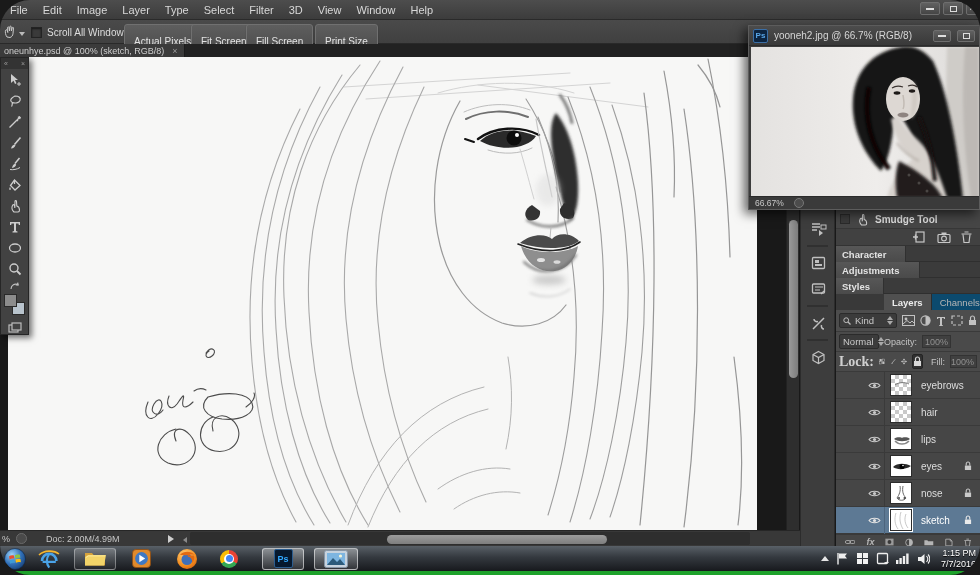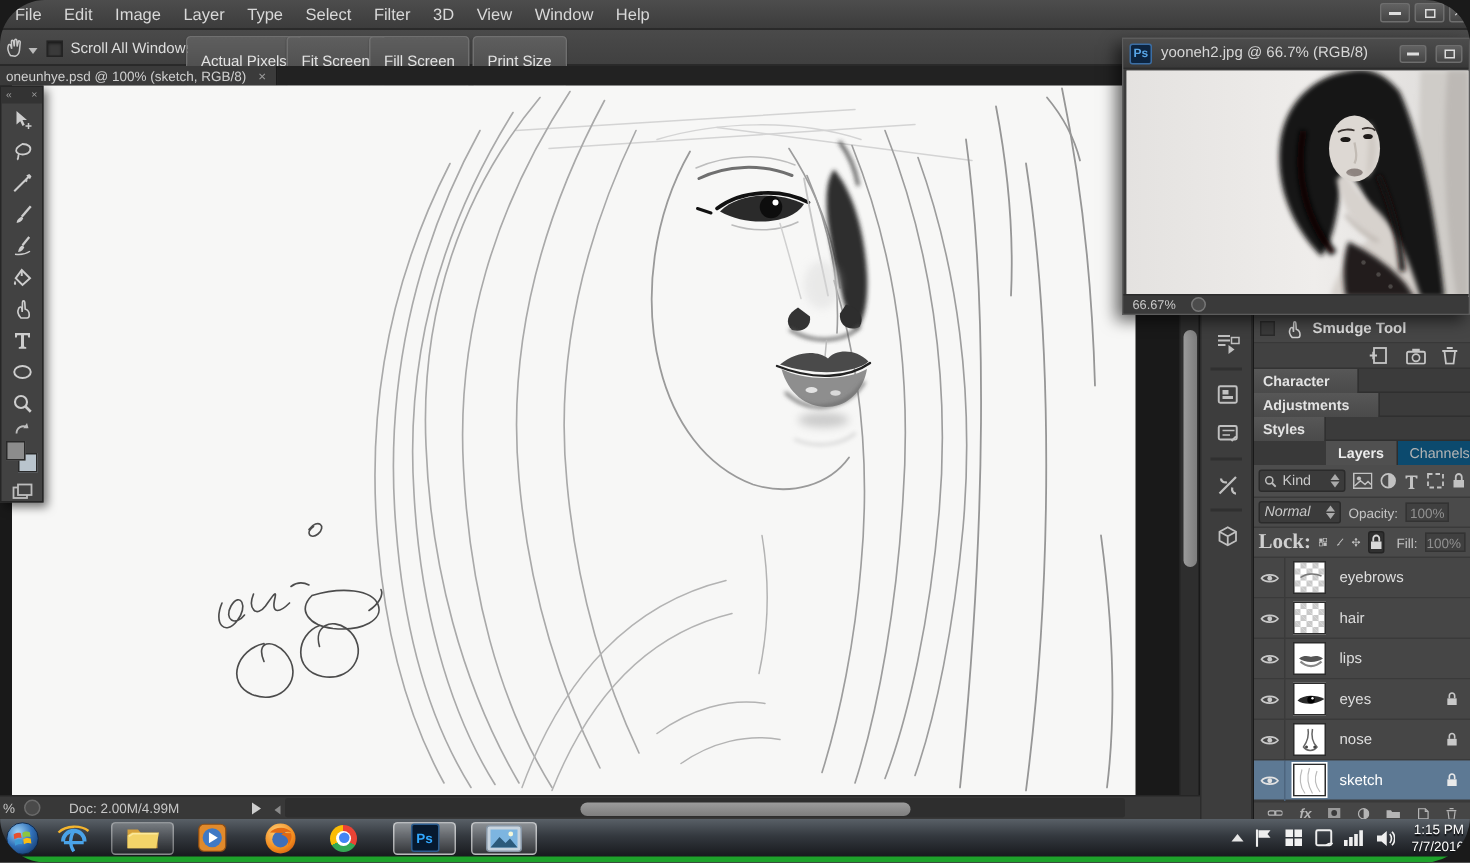--- a/index.html
+++ b/index.html
@@ -95,21 +95,21 @@
     display:flex; align-items:center; gap:5px; padding:0 3px; }
   .combo { height:15px; background:#3b3b3b; border:1px solid #2b2b2b; border-radius:2px;
     display:flex; align-items:center; gap:4px; padding:0 3px; color:#c9c9c9; font-size:9.5px; }
   .updn { display:flex; flex-direction:column; gap:1px; margin-left:auto; }
   .updn i { width:0; height:0; border-left:3px solid transparent; border-right:3px solid transparent; }
   .updn .u { border-bottom:4px solid #aaa; } .updn .d { border-top:4px solid #aaa; }
   .valbox { height:13px; min-width:27px; background:#404040; border:1px solid #333;
     color:#909090; font-size:9px; display:flex; align-items:center; justify-content:flex-end; padding:0 2px; }
   .lockchip { width:17px; height:15px; background:#303030; border:1px solid #242424;
     border-radius:2px; display:flex; align-items:center; justify-content:center; }
-  .lrow { height:27px; display:flex; align-items:center; border-bottom:1px solid #3a3a3a; background:#464646; }
+  .lrow { height:27px; display:flex; align-items:center; border-bottom:1px solid #3a3a3a; background:#464646;padding-left:28px; }
   .lrow.sel { background:#5d7994; }
   .eyecell { width:21px; height:27px; border-right:1px solid #3a3a3a;
     display:flex; align-items:center; justify-content:center; }
   .thumb { width:22px; height:22px; margin-left:5px; border:1px solid #2c2c2c; background:#fff; overflow:hidden; }
   .thumb.checker { background-color:#fff;
     background-image:linear-gradient(45deg,#c9c9c9 25%,transparent 25%,transparent 75%,#c9c9c9 75%),
       linear-gradient(45deg,#c9c9c9 25%,transparent 25%,transparent 75%,#c9c9c9 75%);
     background-size:8px 8px; background-position:0 0,4px 4px; }
   .thumb.selth { outline:1px solid #fff; }
   .lname { margin-left:9px; font-size:10px; color:#dedede; flex:1; }
@@ -518,21 +518,21 @@
       <svg width="12" height="11" viewBox="0 0 12 11">
           <rect x="1" y="1" width="10" height="9" fill="none" stroke="#c2c2c2" stroke-width="1.2" stroke-dasharray="3 2"></rect>
         </svg>
       <svg width="9" height="11" viewBox="0 0 9 11">
           <rect x="1" y="5" width="7" height="5" fill="#c2c2c2"></rect>
           <path d="M2.5,5 V3 a2,2 0 0 1 4,0 V5" fill="none" stroke="#c2c2c2" stroke-width="1.2"></path>
         </svg>
     </div>
 
     <div class="frow" style="height:20px;background:#4a4a4a;">
-      <div class="combo" style="width:55px;font-style:italic;">
+      <div class="combo" style="width:40px;">
         <span>Normal</span>
         <div class="updn">
             <i class="u"></i>
             <i class="d"></i>
           </div>
       </div>
       <span style="font-size:9px;color:#c4c4c4;">Opacity:</span>
       <div class="valbox">
           <span>100%</span>
         </div>

